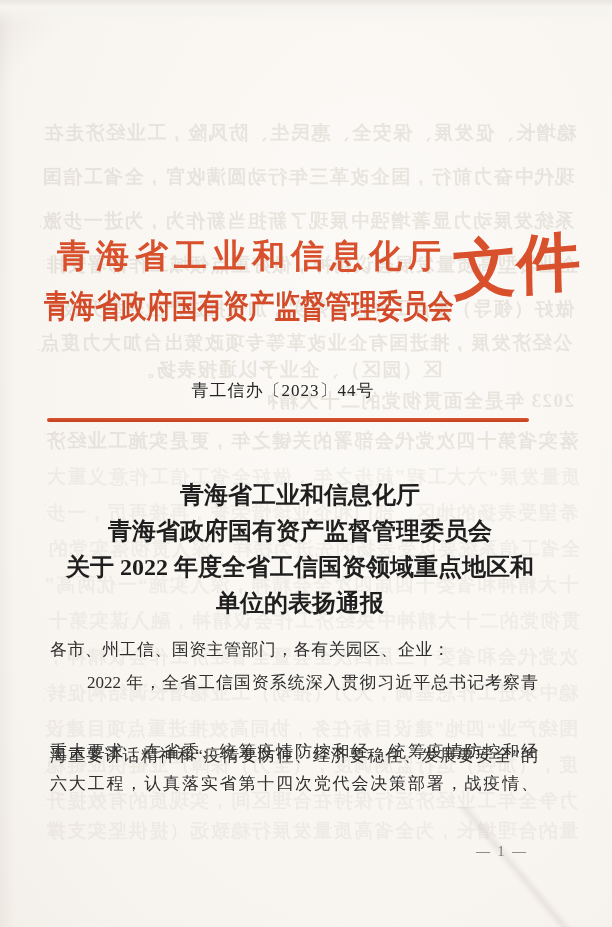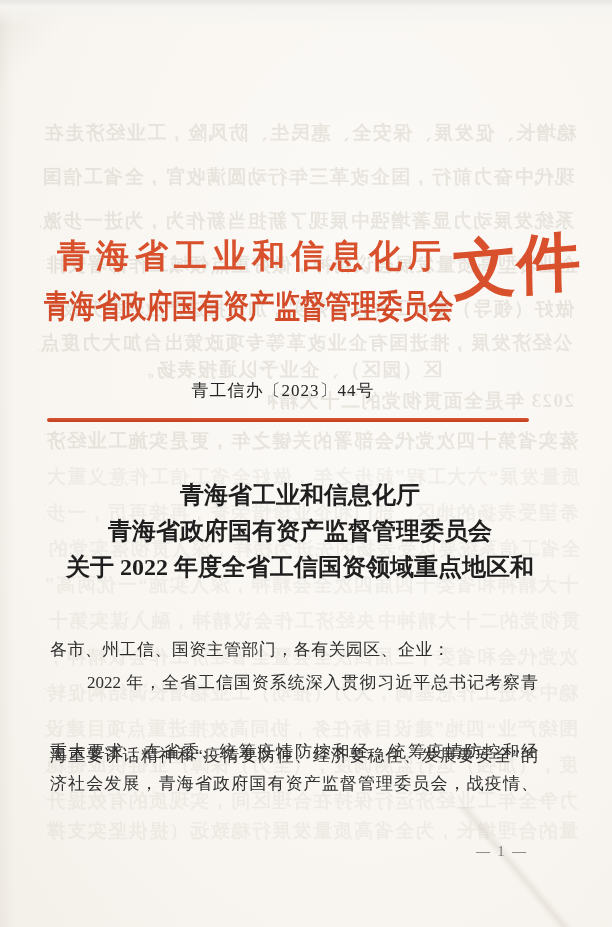--- a/index.html
+++ b/index.html
@@ -122,27 +122,28 @@
   </header>
 
   <div class="docnum">青工信办〔2023〕44号</div>
 
   <div class="redrule"></div>
 
   <div class="title">
     <div>青海省工业和信息化厅</div>
     <div>青海省政府国有资产监督管理委员会</div>
     <div>关于 2022 年度全省工信国资领域重点地区和</div>
+    <div>单位的表扬通报</div>
   </div>
 
   <div class="salutation">各市、州工信、国资主管部门，各有关园区、企业：</div>
 
   <div>
     <div class="pl indent p1">2022 年，全省工信国资系统深入贯彻习近平总书记考察青</div>
     <div class="pl p2">海重要讲话精神和“疫情要防住、经济要稳住、发展要安全”的</div>
     <div class="pl p3">重大要求，在省委、统筹疫情防控和经，统筹疫情防控和经</div>
-    <div class="pl p4">济社会发展，青海省政府国有资产监督管理委员会，战疫情、</div>
+    <div class="pl p4">六大工程，认真落实省第十四次党代会决策部署，战疫情、</div>
   </div>
 
   <div class="pagenum">— 1 —</div>
 
   <div class="crease"></div>
 </div>
 
 </body></html>

